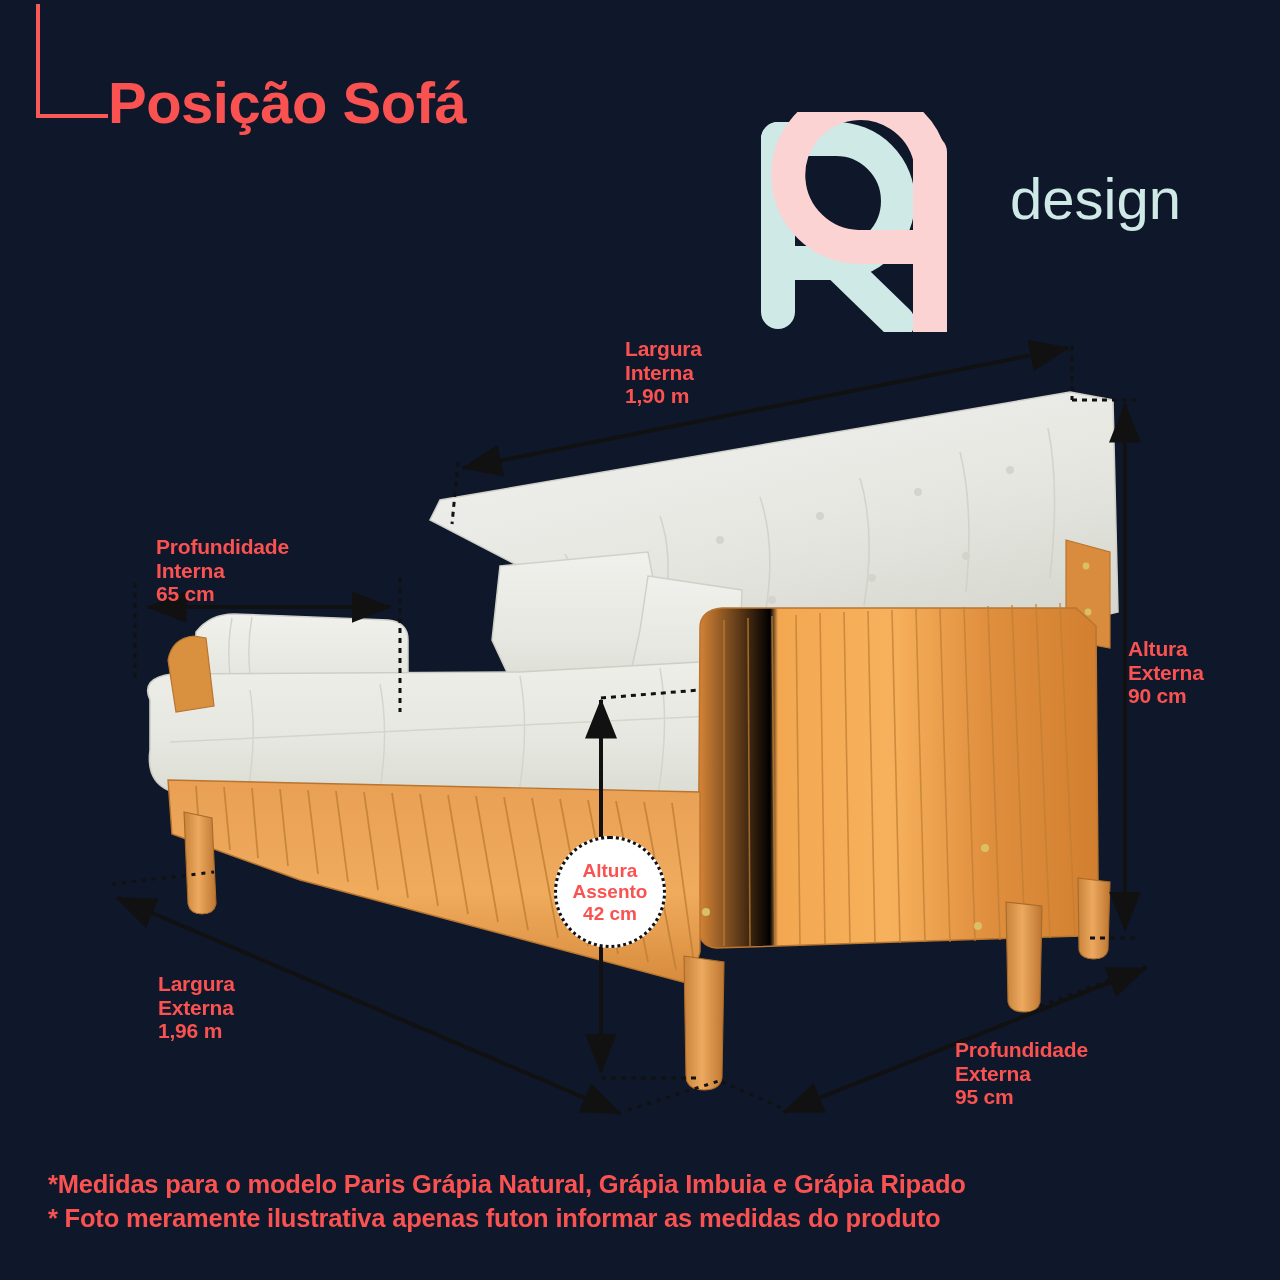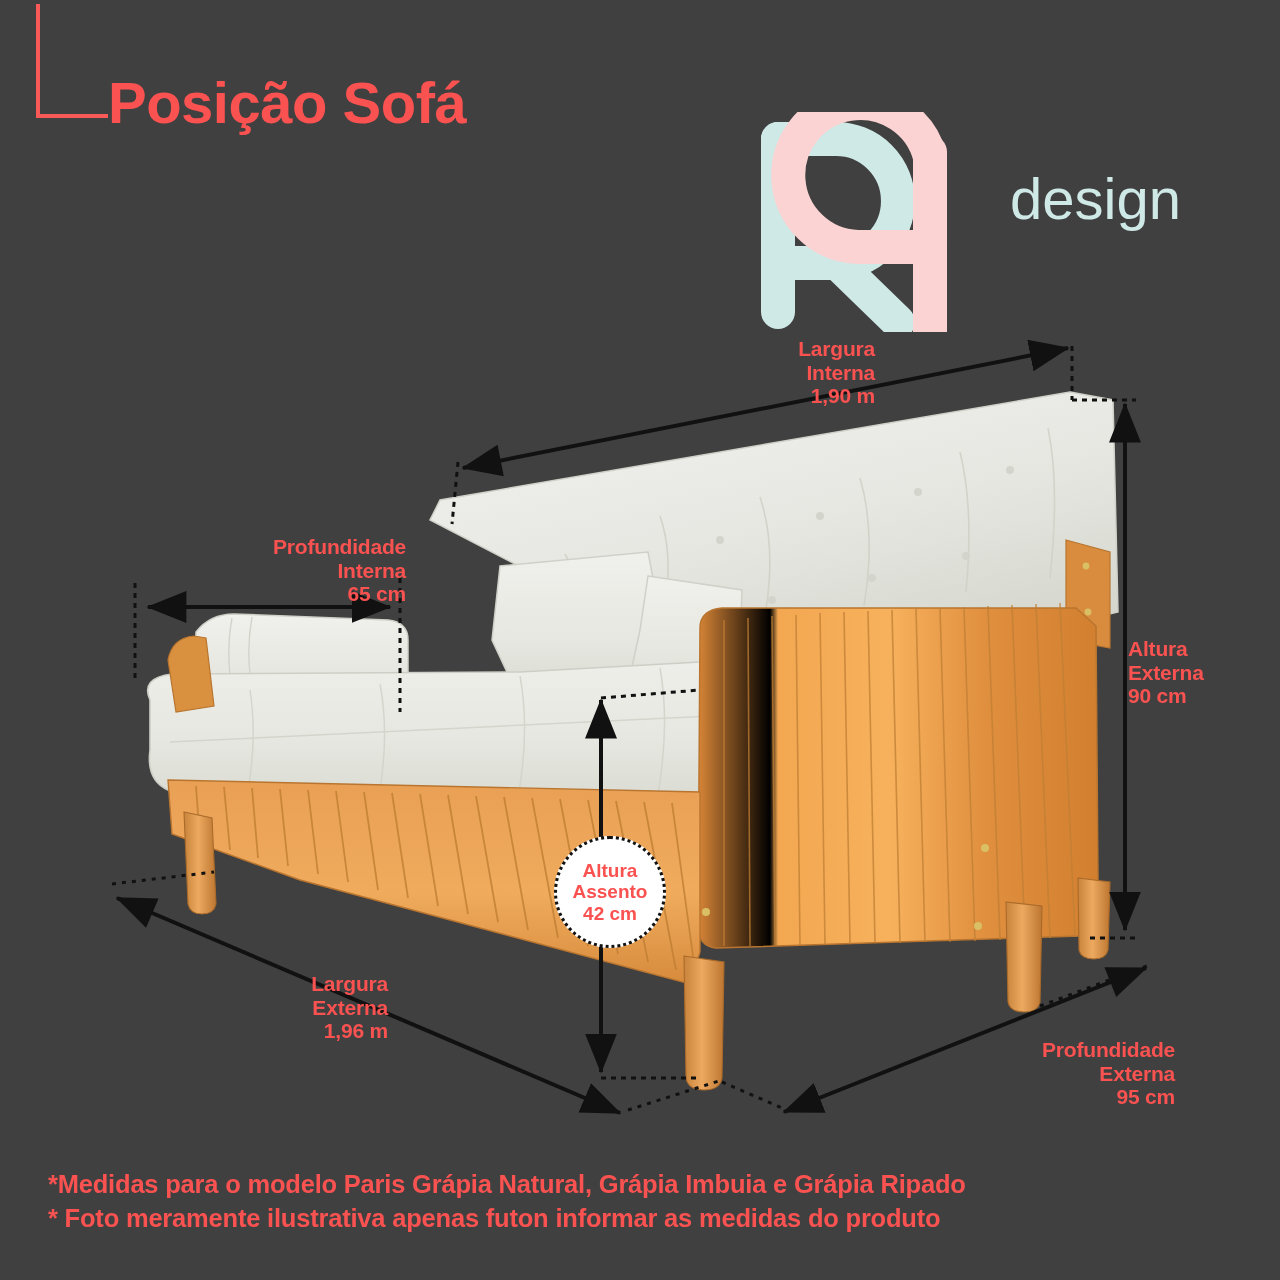--- a/index.html
+++ b/index.html
@@ -4,21 +4,21 @@
 <style>
   html, body {
     margin: 0;
     padding: 0;
     background: #ffffff;
   }
   #page {
     position: relative;
     width: 1280px;
     height: 1280px;
-    background: #404040;
+    background: #0f172a;
     overflow: hidden;
     font-family: "Liberation Sans", sans-serif;
   }
 
   
   #bracket {
     position: absolute;
     left: 36px;
     top: 4px;
     width: 68px;
@@ -72,21 +72,21 @@
     height: 1280px;
   }
 
   
   .dim-label {
     position: absolute;
     color: #fa5251;
     font-weight: 700;
     font-size: 21px;
     line-height: 1.12;
-    text-align: right;
+    text-align: left;
     white-space: pre-line;
     letter-spacing: -0.2px;
   }
   #lbl-largura-interna { left: 625px; top: 337px; width: 250px; }
   #lbl-prof-interna    { left: 156px; top: 535px; width: 250px; }
   #lbl-altura-externa  { left: 1128px; top: 637px; width: 140px; text-align: left; }
   #lbl-largura-externa { left: 158px; top: 972px; width: 230px; }
   #lbl-prof-externa    { left: 955px; top: 1038px; width: 220px; }
 
   

